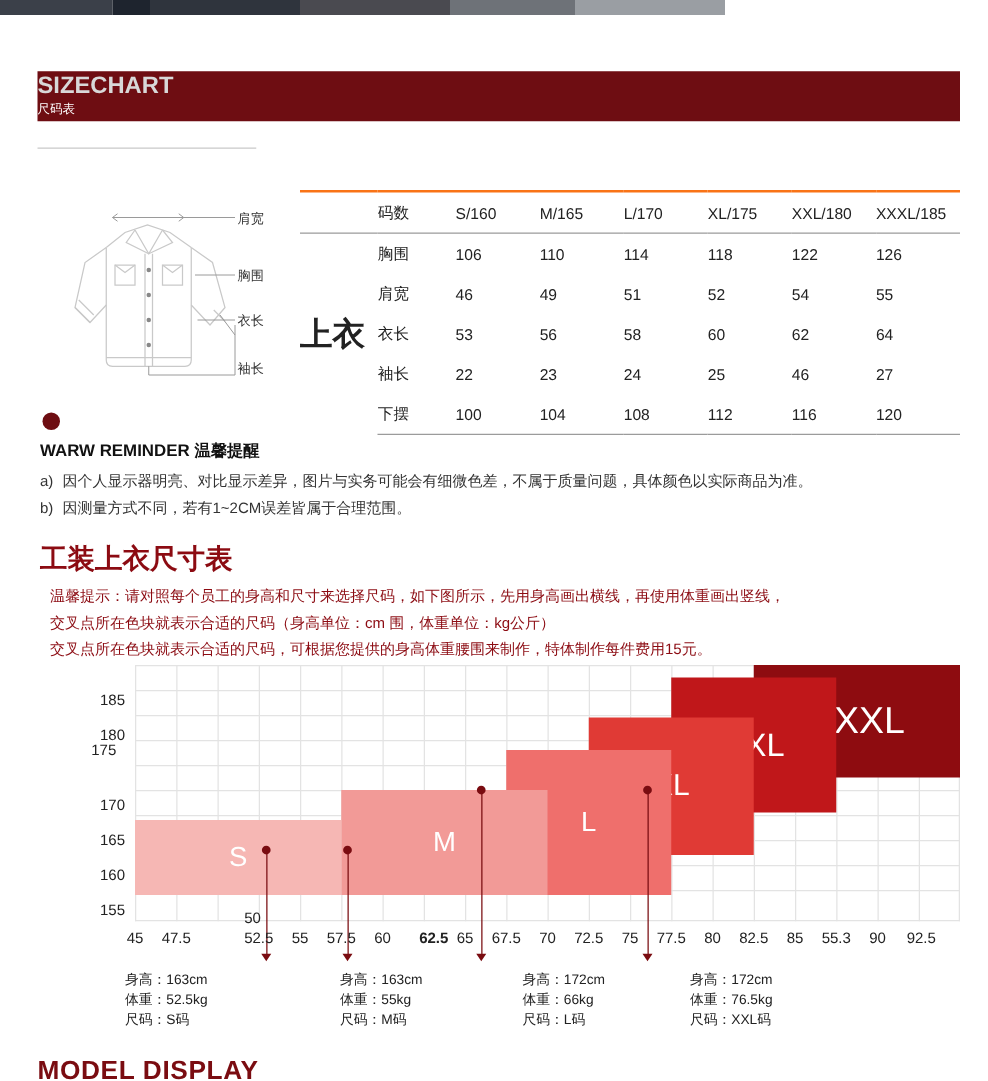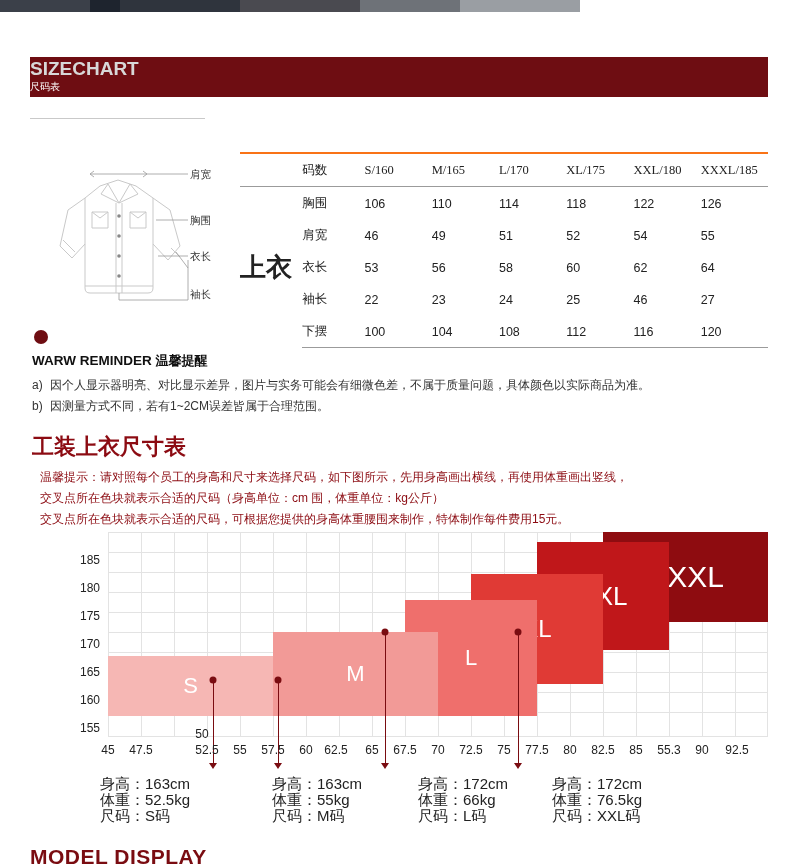--- a/index.html
+++ b/index.html
@@ -86,21 +86,21 @@
   .size-table td {
     padding: 8px 0 7px 0;
     color: #222;
     text-align: left;
   }
   .size-table tbody tr:last-child td {
     border-bottom: 1px solid #9b9b9b;
   }
   .col-label { width: 62px; }
   .col-cat   { width: 62px; }
-  .col-v     { width: 67px; font-family: Liberation Serif, serif; }
+  .col-v     { width: 67px; }
   .cat-cell {
     font-size: 26px;
     font-weight: bold;
     text-align: center;
     vertical-align: middle;
     color: #111;
   }
 
   
   .dot {
@@ -201,21 +201,21 @@
   .leader-arrow {
     position: absolute;
     width: 0; height: 0;
     border-left: 4px solid transparent;
     border-right: 4px solid transparent;
     border-top: 6px solid #7a0c11;
     transform: translateX(-50%);
   }
   .callout {
     position: absolute;
-    font-size: 15px;
+    font-size: 11px;
     color: #222;
     line-height: 16px;
     white-space: nowrap;
   }
 
   
   .model-display {
     position: absolute;
     top: 845px; left: 30px;
     font-size: 21px;
@@ -371,21 +371,21 @@
   <span class="idx">b)</span><span>因测量方式不同，若有1~2CM误差皆属于合理范围。</span>
 </div>
 
 <div class="chart-heading">工装上衣尺寸表</div>
 <div class="chart-note note1">温馨提示：请对照每个员工的身高和尺寸来选择尺码，如下图所示，先用身高画出横线，再使用体重画出竖线，</div>
 <div class="chart-note note2">交叉点所在色块就表示合适的尺码（身高单位：cm 围，体重单位：kg公斤）</div>
 <div class="chart-note note3">交叉点所在色块就表示合适的尺码，可根据您提供的身高体重腰围来制作，特体制作每件费用15元。</div>
 
 <div class="ylab" style="top:553px;">185</div>
 <div class="ylab" style="top:581px;">180</div>
-<div class="ylab" style="top:609px;">175</div>
+<div class="ylab" style="top:593px;text-align:center;">175</div>
 <div class="ylab" style="top:637px;">170</div>
 <div class="ylab" style="top:665px;">165</div>
 <div class="ylab" style="top:693px;">160</div>
 <div class="ylab" style="top:721px;">155</div>
 
 <div class="chart">
 
   <div class="grid-cell-layer">
     <div class="vline" style="left:0px"></div>
       <div class="vline" style="left:33px"></div>
@@ -455,21 +455,21 @@
   <div class="leader-arrow" style="left:410px; top:231px;"></div>
 </div>
 
 <div class="xlab" style="left:108px; top:743px;">45</div>
 <div class="xlab" style="left:141px; top:743px;">47.5</div>
 <div class="xlab" style="left:174px; top:727px;margin-left:28px;">50</div>
 <div class="xlab" style="left:207px; top:743px;">52.5</div>
 <div class="xlab" style="left:240px; top:743px;">55</div>
 <div class="xlab" style="left:273px; top:743px;">57.5</div>
 <div class="xlab" style="left:306px; top:743px;">60</div>
-<div class="xlab" style="left:336px; top:743px;">62.5</div>
+<div class="xlab" style="left:347px; top:743px;font-weight:bold;">62.5</div>
 <div class="xlab" style="left:372px; top:743px;">65</div>
 <div class="xlab" style="left:405px; top:743px;">67.5</div>
 <div class="xlab" style="left:438px; top:743px;">70</div>
 <div class="xlab" style="left:471px; top:743px;">72.5</div>
 <div class="xlab" style="left:504px; top:743px;">75</div>
 <div class="xlab" style="left:537px; top:743px;">77.5</div>
 <div class="xlab" style="left:570px; top:743px;">80</div>
 <div class="xlab" style="left:603px; top:743px;">82.5</div>
 <div class="xlab" style="left:636px; top:743px;">85</div>
 <div class="xlab" style="left:669px; top:743px;">55.3</div>

